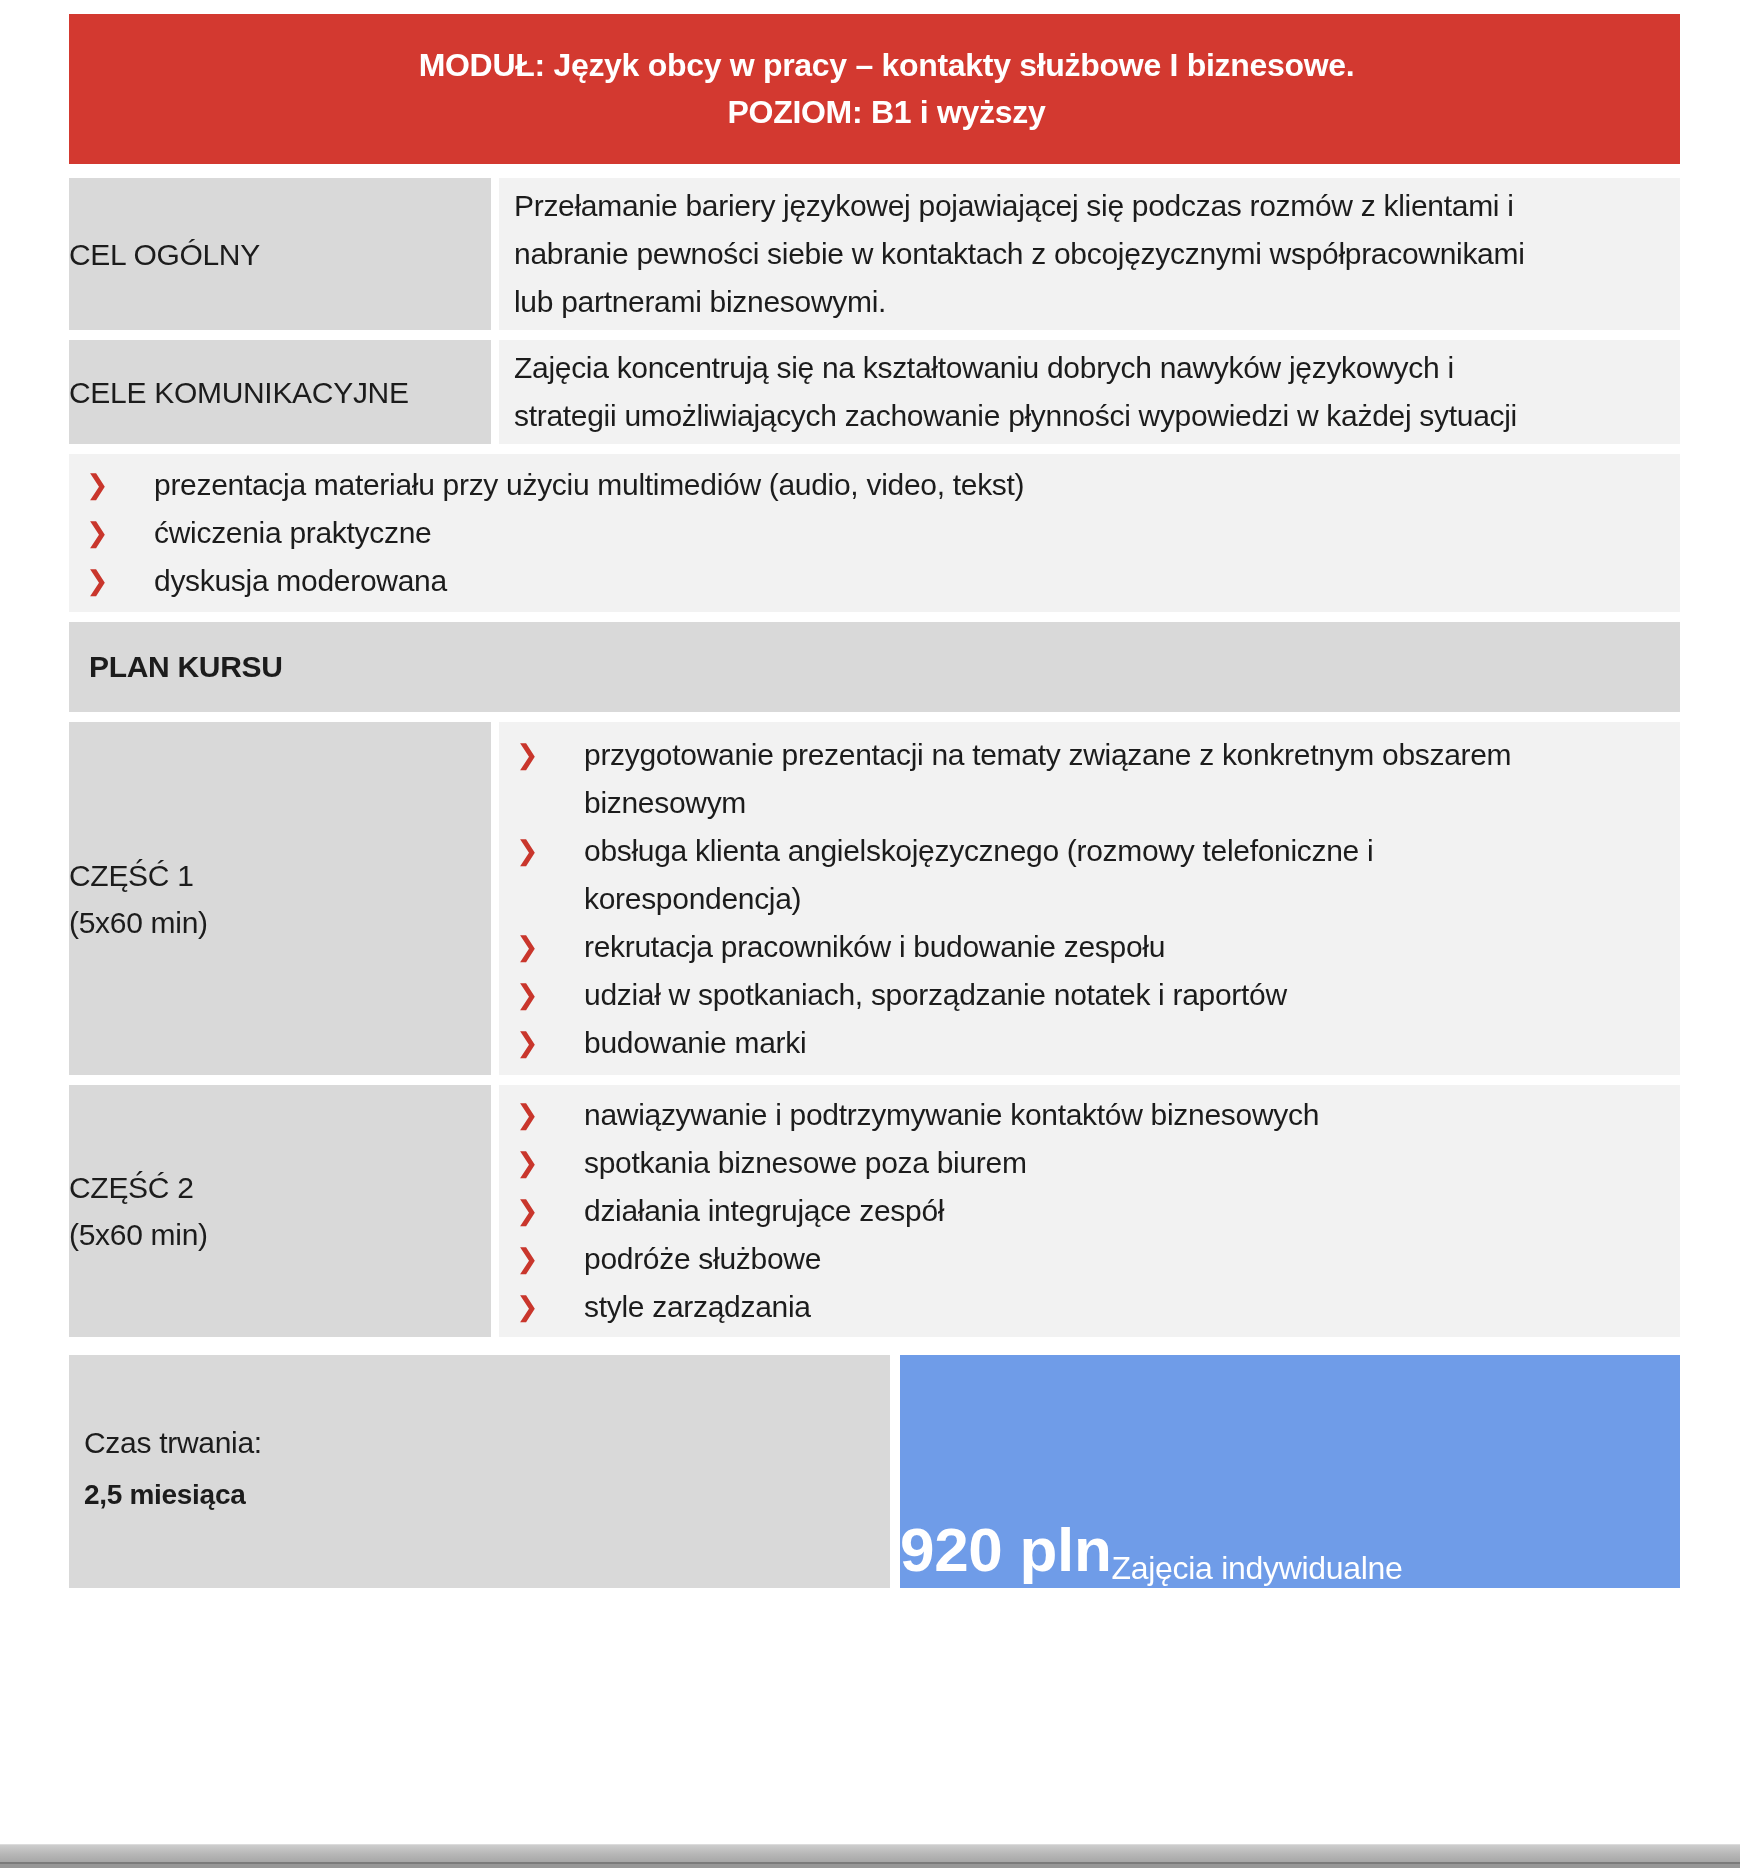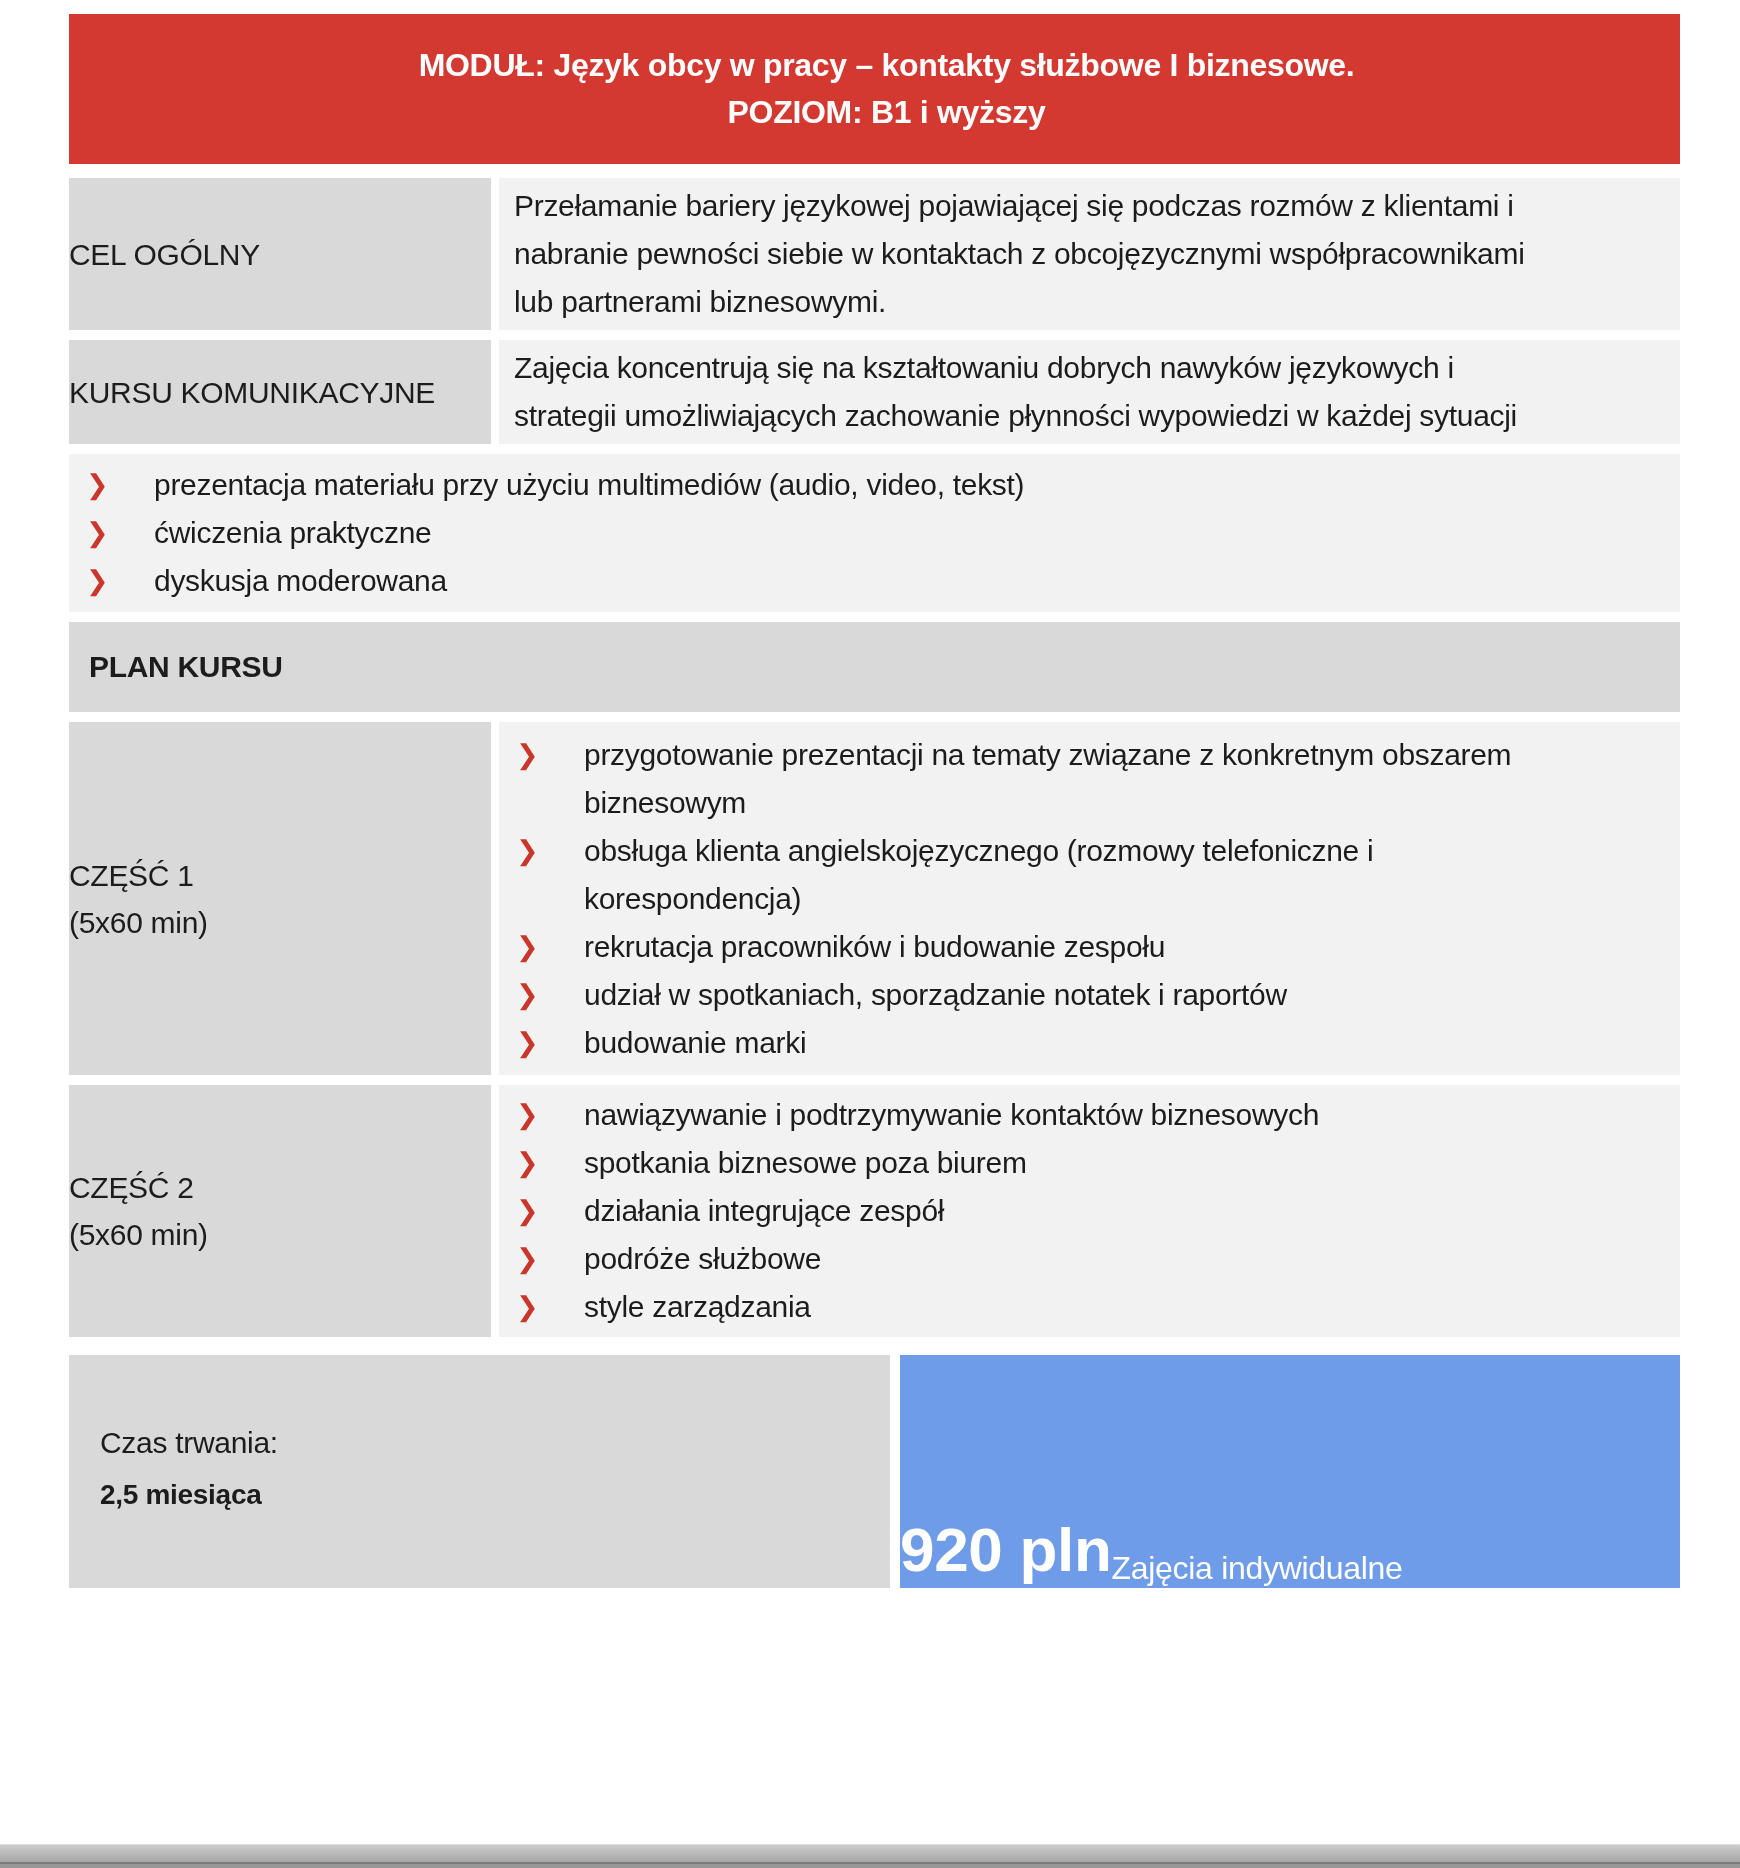--- a/index.html
+++ b/index.html
@@ -106,21 +106,21 @@
     gap: 10px;
     margin-top: 18px;
   }
   .dur {
     flex: 0 0 821px;
     min-height: 233px;
     background: #d9d9d9;
     display: flex;
     flex-direction: column;
     justify-content: center;
-    padding-left: 31px;
+    padding-left: 15px;
     box-sizing: border-box;
   }
   .dur-label { font-size: 30px; line-height: 46px; }
   .dur-value { font-size: 28px; font-weight: bold; line-height: 58px; }
   .price {
     flex: 1;
     min-height: 233px;
     background: #6f9ce8;
     color: #ffffff;
     display: flex;
@@ -162,21 +162,21 @@
   <div class="row r-cel">
     <div class="lbl">CEL OGÓLNY</div>
     <div class="cnt">
       <div class="tline">Przełamanie bariery językowej pojawiającej się podczas rozmów z klientami i</div>
       <div class="tline">nabranie pewności siebie w kontaktach z obcojęzycznymi współpracownikami</div>
       <div class="tline">lub partnerami biznesowymi.</div>
     </div>
   </div>
 
   <div class="row r-kom">
-    <div class="lbl">KURSU KOMUNIKACYJNE</div>
+    <div class="lbl">CELE KOMUNIKACYJNE</div>
     <div class="cnt">
       <div class="tline">Zajęcia koncentrują się na kształtowaniu dobrych nawyków językowych i</div>
       <div class="tline">strategii umożliwiających zachowanie płynności wypowiedzi w każdej sytuacji</div>
     </div>
   </div>
 
   <div class="row r-akt">
     <div class="cnt">
       <ul class="blist">
         <li class="bullet">

